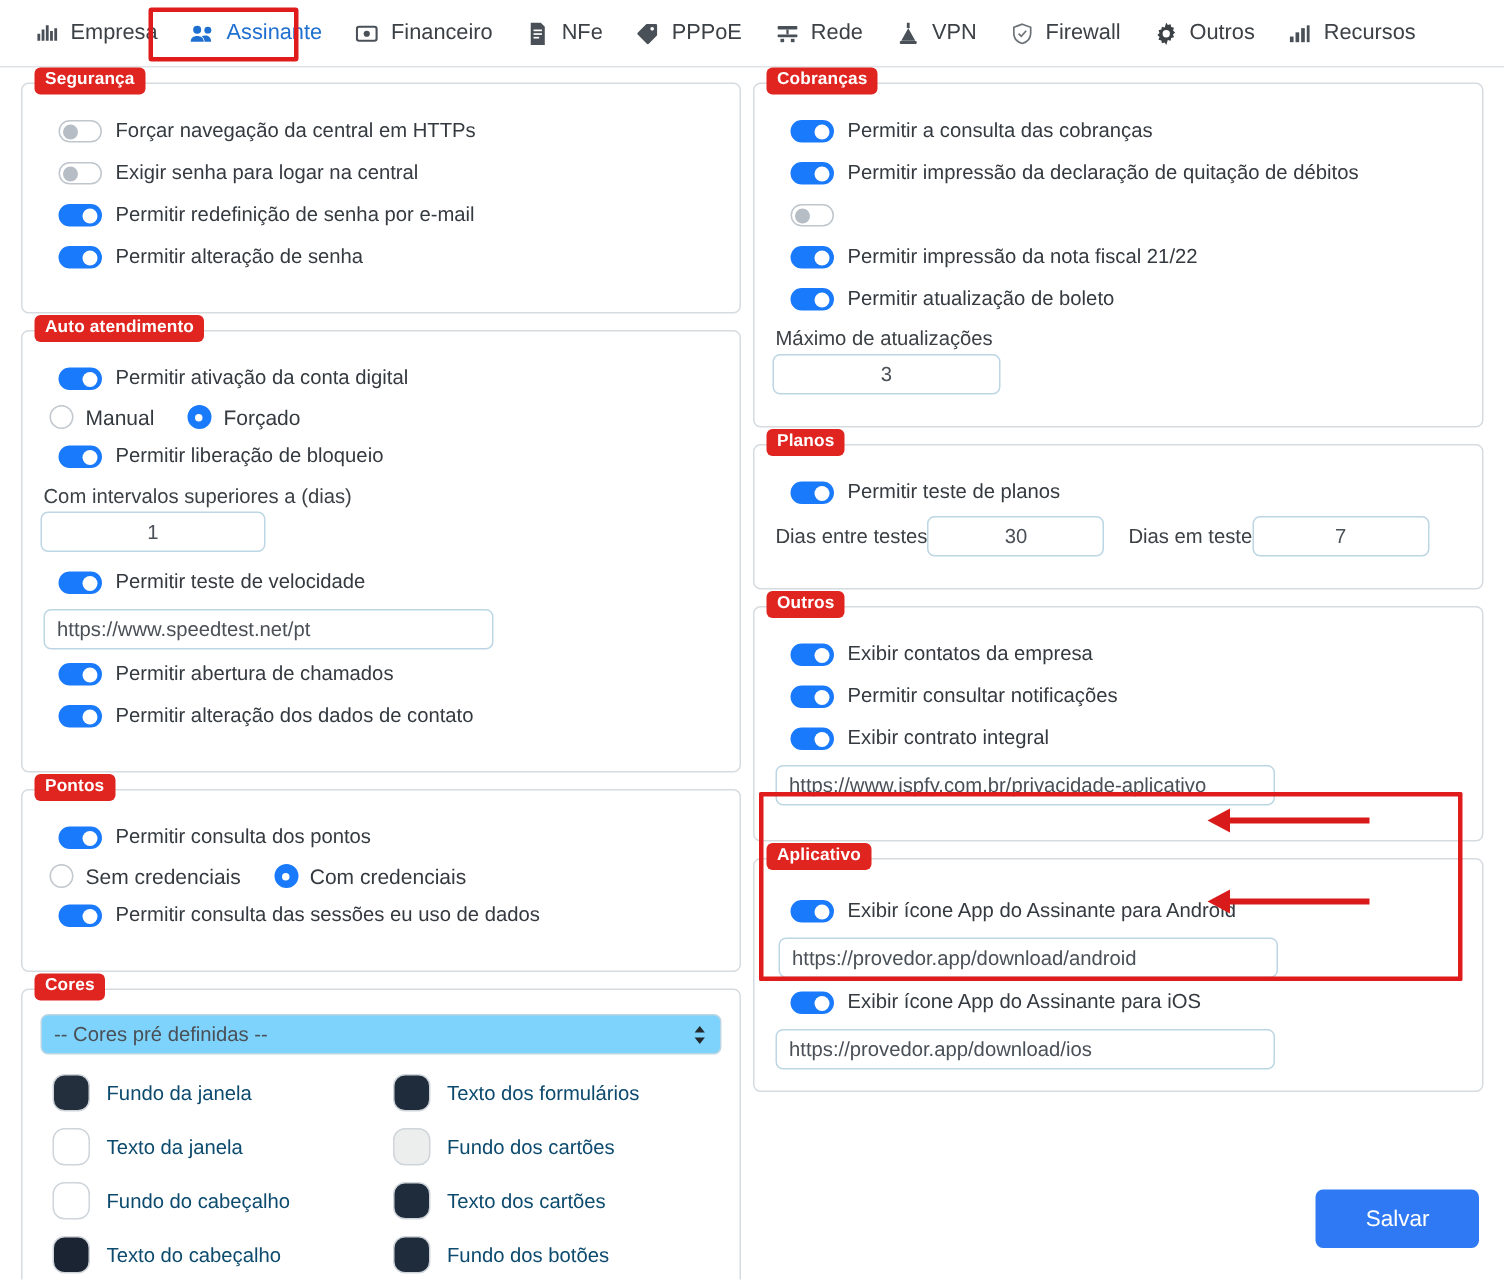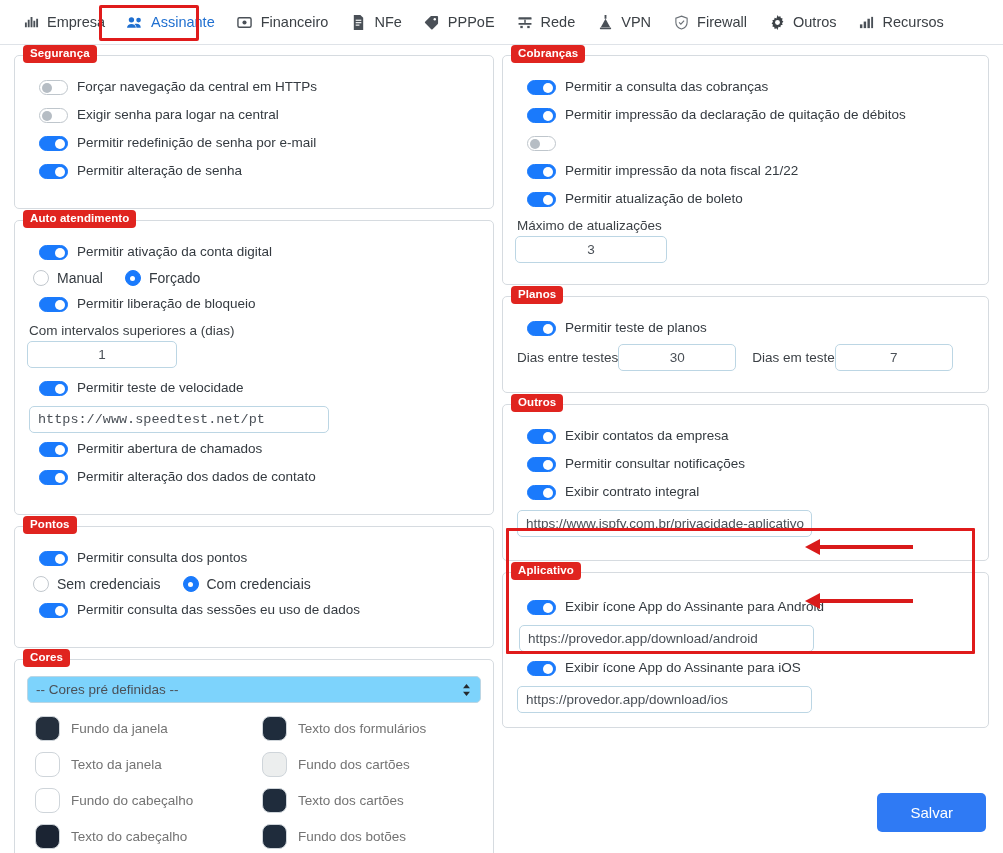--- a/index.html
+++ b/index.html
@@ -130,21 +130,21 @@
     color: #4a5057;
     display: flex; align-items: center;
     padding: 0 8px;
     background: #fff;
   }
   .textinput.centered { justify-content: center; }
   .w150 { width: 150px; }
   .w152 { width: 152px; }
   .w118 { width: 118px; }
   .w300 { width: 300px; }
-  .w295 { width: 295px; }
+  .w295 { width: 333px; }
   .pair { display: flex; gap: 14px; }
   .pair .pair-col { display: flex; flex-direction: row; }
 
   
   .selectbox {
     position: relative;
     border: 1px solid #bcd6e4;
     border-radius: 5px;
     height: 27px;
     display: flex; align-items: center;
@@ -162,21 +162,21 @@
 
   
   .colorgrid { display: flex; }
   .colorcol { width: 50%; }
   .colorrow { display: flex; align-items: center; gap: 11px; height: 36px; padding-left: 8px; }
   .swatch {
     width: 25px; height: 25px; border-radius: 8px;
     border: 1px solid #cfd5da;
     flex: 0 0 auto; cursor: pointer;
   }
-  .colorlabel { font-size: 13.5px; color: #737373; }
+  .colorlabel { font-size: 13.5px; color: #0c4a6e; }
 
   
   .anno-box {
     position: absolute;
     border: 3px solid #e01b1b;
     pointer-events: none;
     border-radius: 1px;
   }
   .anno-arrow { position: absolute; pointer-events: none; }
   .anno-arrow .shaft {
@@ -388,21 +388,21 @@
           <div class="field-label">Com intervalos superiores a (dias)</div>
           <div class="textinput centered w150">1</div>
 
           <div class="row" style="margin-top:8px;">
             <div class="switch on">
                 <div class="knob"></div>
               </div>
             <div class="row-label">Permitir teste de velocidade</div>
           </div>
 
-          <div class="textinput w300" style="margin:5px 17px 4px 2px;font-family:Liberation Mono, monospace;">https://www.speedtest.net/pt</div>
+          <div class="textinput w300" style="margin:5px 17px 4px 2px;">https://www.speedtest.net/pt</div>
 
           <div class="row">
             <div class="switch on">
                 <div class="knob"></div>
               </div>
             <div class="row-label">Permitir abertura de chamados</div>
           </div>
           <div class="row">
             <div class="switch on">
                 <div class="knob"></div>

